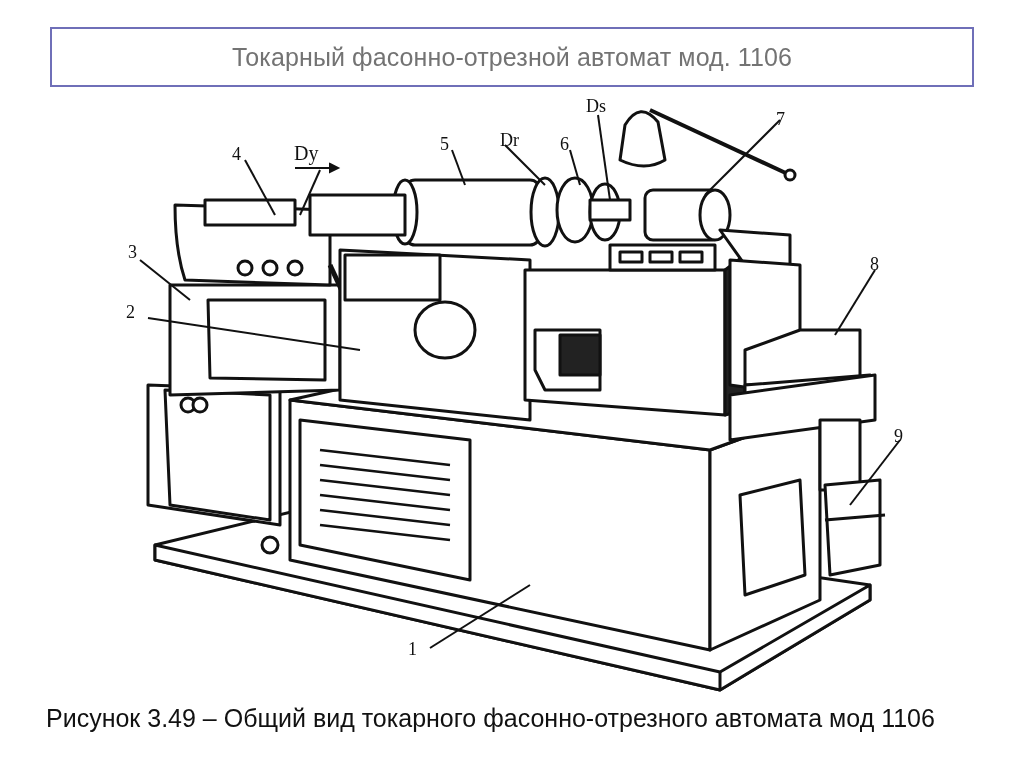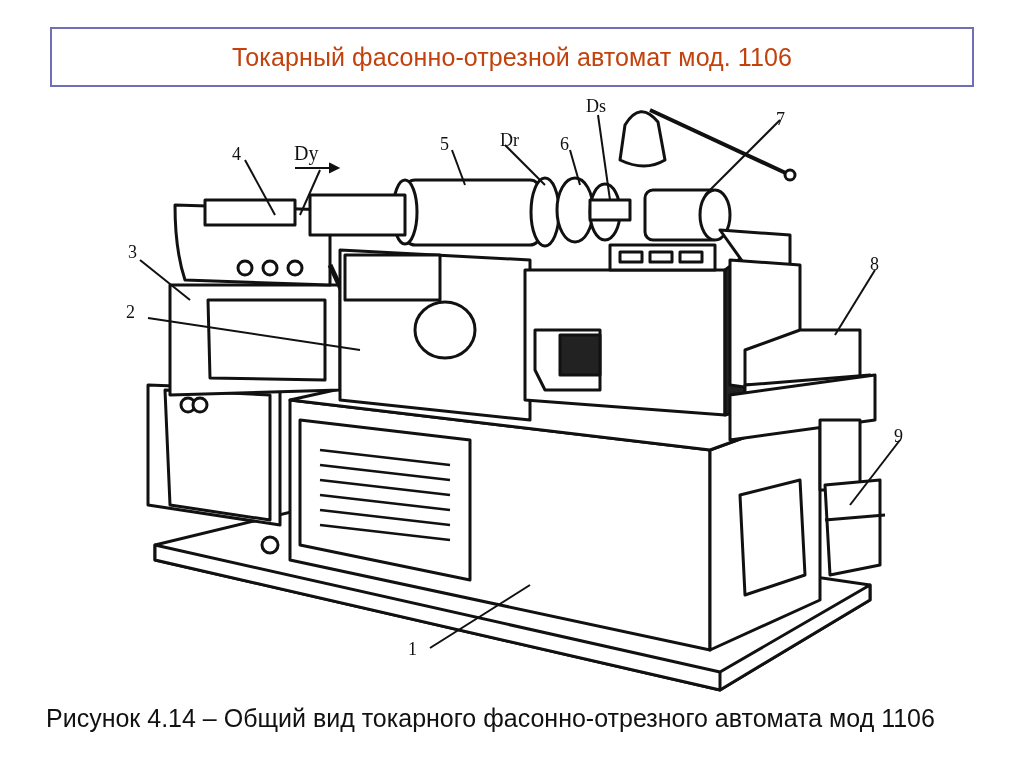--- a/index.html
+++ b/index.html
@@ -2,21 +2,21 @@
 <html><head>
 <meta charset="utf-8">
 <style>
   html, body { margin:0; padding:0; background:#ffffff; }
   body { width:1024px; height:767px; position:relative; overflow:hidden; font-family:"Liberation Sans", sans-serif; }
   .title-box {
     position:absolute; left:50px; top:27px; width:924px; height:60px;
     border:2px solid #6f6fb8; box-sizing:border-box;
     display:flex; align-items:center; justify-content:center;
   }
-  .title-text { color:#c2410c; font-size:25px; font-family:"Liberation Sans", sans-serif; letter-spacing:0.1px; }
+  .title-text { color:#737373; font-size:25px; font-family:"Liberation Sans", sans-serif; letter-spacing:0.1px; }
   .figure { position:absolute; left:110px; top:95px; width:800px; height:605px; }
   .caption {
     position:absolute; left:46px; top:704px; width:940px;
     font-size:25px; color:#111; font-family:"Liberation Sans", sans-serif;
   }
   svg text { font-family:"Liberation Serif", serif; fill:#111; }
 </style>
 </head>
 <body>
 
@@ -135,13 +135,13 @@
     <text x="560" y="150" font-size="18">6</text>
     <text x="776" y="125" font-size="18">7</text>
     <text x="870" y="270" font-size="18">8</text>
     <text x="894" y="442" font-size="18">9</text>
     <text x="294" y="160" font-size="20">Dy</text>
     <text x="500" y="146" font-size="18">Dr</text>
     <text x="586" y="112" font-size="18">Ds</text>
   </svg>
 </div>
 
-<div class="caption">Рисунок 4.14 – Общий вид токарного фасонно-отрезного автомата мод 1106</div>
+<div class="caption">Рисунок 3.49 – Общий вид токарного фасонно-отрезного автомата мод 1106</div>
 
 </body></html>

